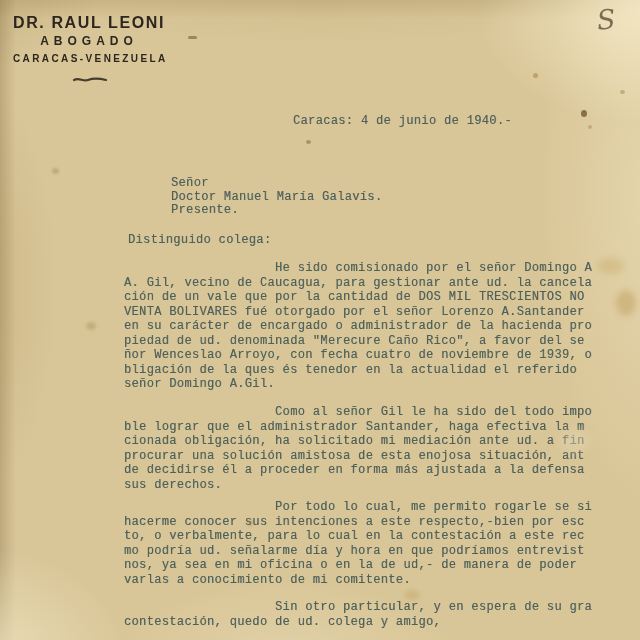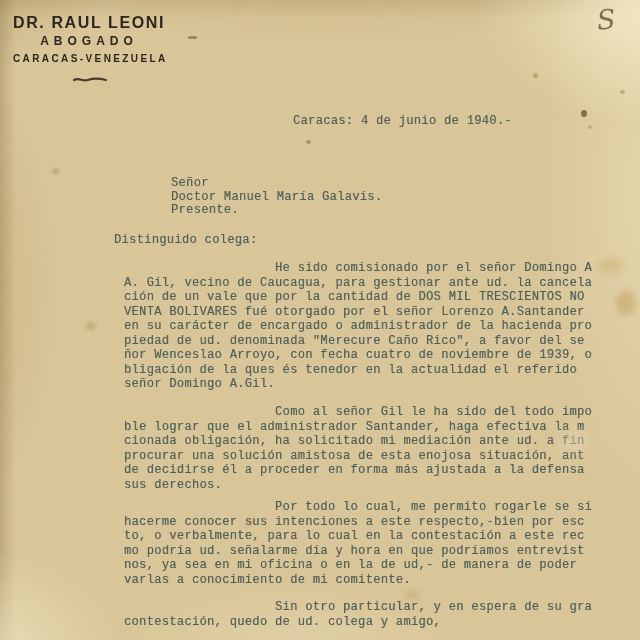--- a/index.html
+++ b/index.html
@@ -28,21 +28,21 @@
     font-family:"Liberation Mono", monospace;
     font-size:12px;
     line-height:14.5px;
     letter-spacing:0.35px;
     color:var(--ink);
     white-space:pre;
     text-shadow:0.4px 0.4px 0.6px rgba(77,96,90,.45);
   }
   .date-line{left:293px;top:114px;}
   .recipient{left:124px;top:177px;line-height:13.5px;margin-left:47px;}
-  .greeting{left:114px;top:233px;}
+  .greeting{left:128px;top:233px;}
   .p1{left:124px;top:261px;}
   .p2{left:124px;top:405px;}
   .p3{left:124px;top:500px;}
   .p4{left:124px;top:600px;}
   .letterhead{
     position:absolute;left:13px;top:14px;width:152px;
     text-align:center;color:var(--lh-ink);
     font-family:"Liberation Sans", sans-serif;font-weight:bold;
   }
   .lh-name{font-size:16px;letter-spacing:1.6px;white-space:nowrap;}

